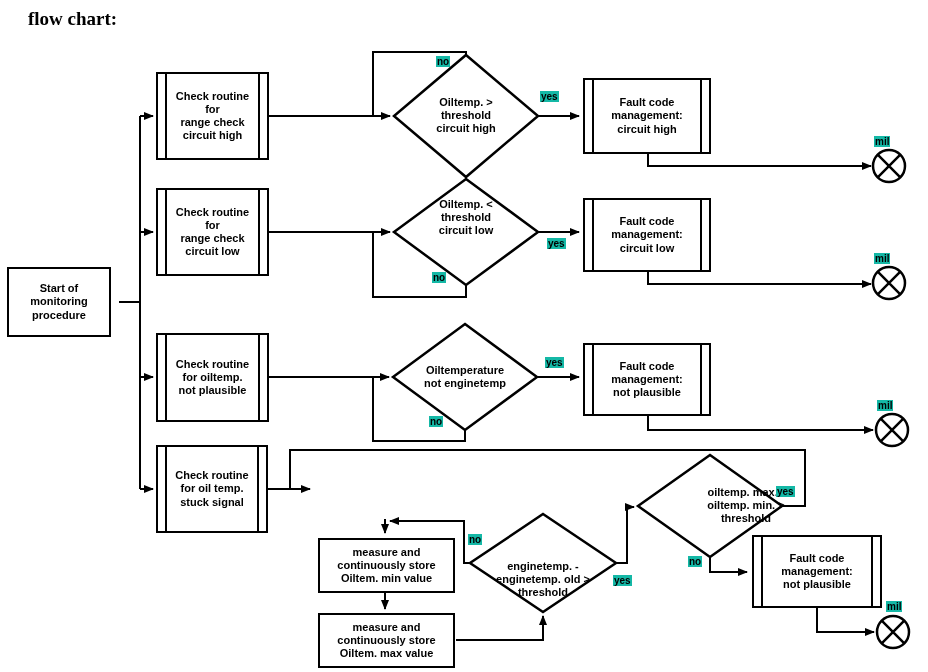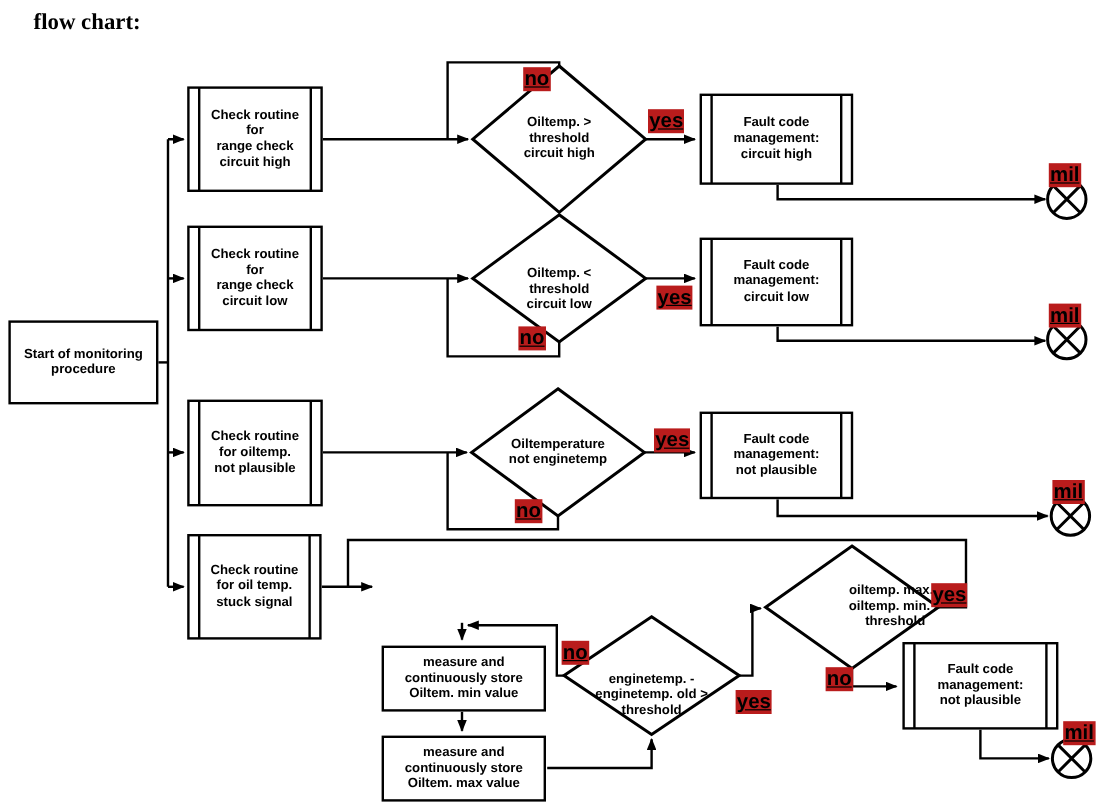--- a/index.html
+++ b/index.html
@@ -10,21 +10,21 @@
   .box{position:absolute;box-sizing:border-box;border:2px solid #000;background:#fff;
        display:flex;align-items:center;justify-content:center;text-align:center;
        font-weight:bold;font-size:11px;line-height:1.2;white-space:pre-line;z-index:2;}
   .box .btxt{display:block;padding:0 3px;}
   .predef .btxt{padding:0 12px;}
   .bar{position:absolute;top:-1px;bottom:-1px;width:2px;background:#000;}
   .bar.l{left:7px;} .bar.r{right:7px;}
   .dbl{outline:1px solid #000;outline-offset:2px;}
   .dtxt{position:absolute;text-align:center;font-weight:bold;font-size:11px;
         line-height:1.2;white-space:pre-line;z-index:3;}
-  .lbl{position:absolute;font-weight:bold;font-size:17px;z-index:3;background:#b91c1c;padding:0 1px;text-decoration:underline;}
+  .lbl{position:absolute;font-weight:bold;font-size:10px;z-index:3;background:#14b8a6;padding:0 1px;}
   svg.layer{position:absolute;left:0;top:0;z-index:1;}
 </style>
 </head>
 <body>
 
 <div id="stage">
 
   <div class="title">flow chart:</div>
 
   <svg class="layer" width="928" height="672" viewBox="0 0 928 672">
@@ -89,21 +89,21 @@
         <circle cx="892" cy="430" r="16"></circle>
         <path d="M880.7 418.7 L903.3 441.3 M903.3 418.7 L880.7 441.3"></path>
       </g>
       <g>
         <circle cx="893" cy="632" r="16"></circle>
         <path d="M881.7 620.7 L904.3 643.3 M904.3 620.7 L881.7 643.3"></path>
       </g>
     </g>
   </svg>
 
-  <div class="box" style="left:7px;top:267px;width:125px;height:70px;">
+  <div class="box" style="left:7px;top:267px;width:104px;height:70px;">
     <span class="btxt">Start of monitoring
 procedure</span>
   </div>
 
   <div class="box predef" style="left:156px;top:72px;width:113px;height:88px;">
     <div class="bar l"></div>
     <span class="btxt">Check routine
 for
 range check
 circuit high</span>
@@ -176,21 +176,21 @@
 
   <div class="box" style="left:318px;top:613px;width:137px;height:55px;">
     <span class="btxt">measure and
 continuously store
 Oiltem. max value</span>
   </div>
 
   <div class="dtxt" style="left:396px;top:96px;width:140px;">Oiltemp. &gt;
 threshold
 circuit high</div>
-  <div class="dtxt" style="left:396px;top:222px;width:140px;">Oiltemp. &lt;
+  <div class="dtxt" style="left:396px;top:198px;width:140px;">Oiltemp. &lt;
 threshold
 circuit low</div>
   <div class="dtxt" style="left:393px;top:364px;width:144px;">Oiltemperature
 not enginetemp</div>
   <div class="dtxt" style="left:470px;top:560px;width:146px;">enginetemp. -
 enginetemp. old &gt;
 threshold</div>
   <div class="dtxt" style="left:674px;top:486px;width:144px;">oiltemp. max. -
 oiltemp. min. &gt;
 threshold</div>

